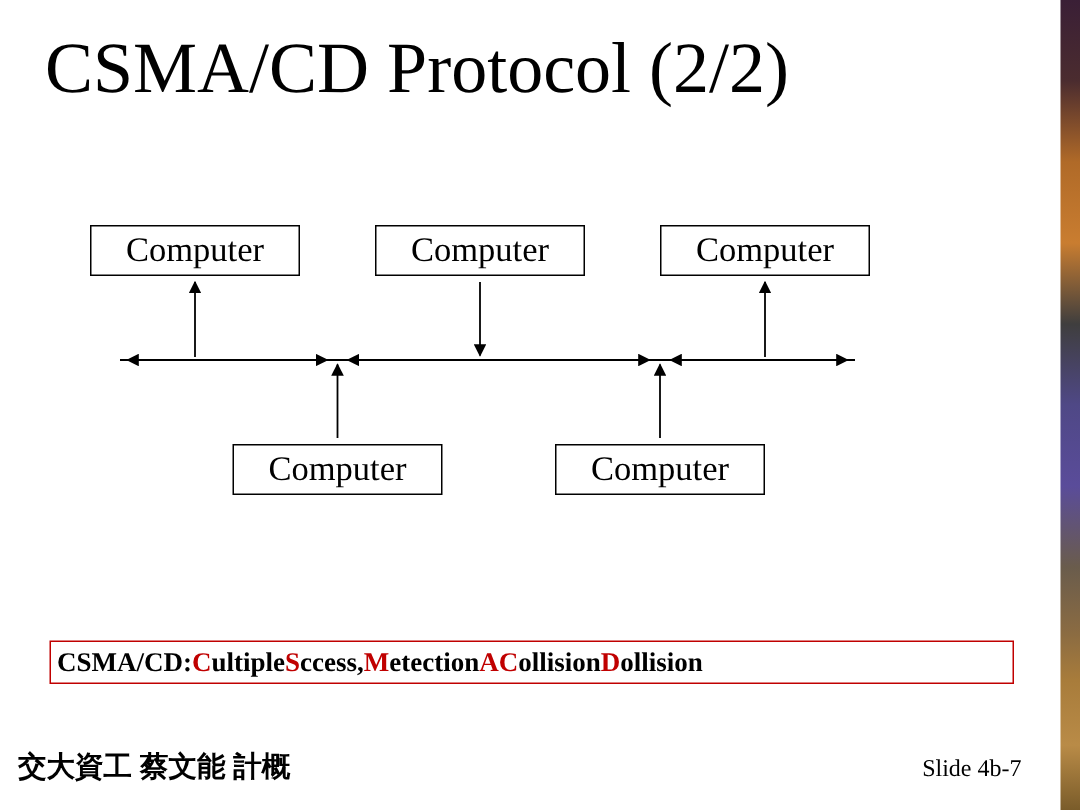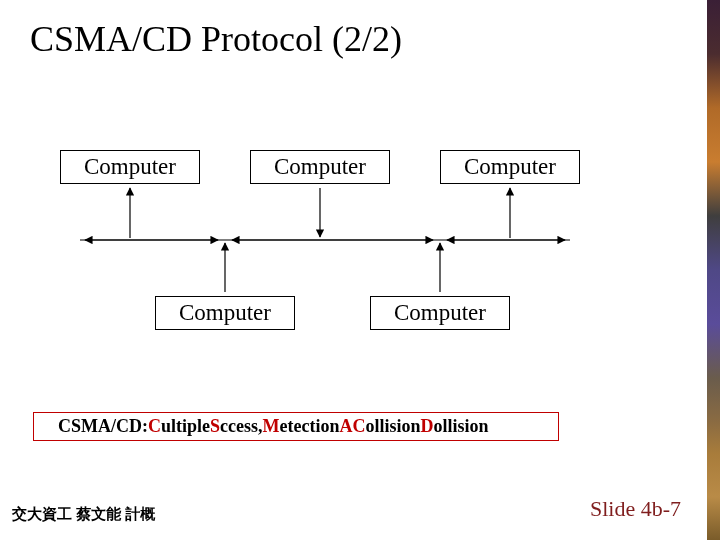--- a/index.html
+++ b/index.html
@@ -21,65 +21,65 @@
     right: 0; top: 0;
     width: 13px; height: 540px;
     background: linear-gradient(180deg,
       #3a1f36 0%, #4b2c2f 10%, #b06a28 20%, #c97d30 30%,
       #3f3e3e 40%, #4f4886 50%, #5a4c9a 60%, #6a5c4c 70%,
       #8a6b42 78%, #a87c3b 84%, #b98b47 92%, #7a5c2a 100%);
   }
   .title {
     position: absolute;
     left: 30px; top: 18px;
-    font-size: 36px;
+    font-size: 48px;
     color: #000;
   }
   .computer-box {
     position: absolute;
     width: 140px; height: 34px;
     border: 1px solid #000;
     background: #fff;
     display: flex;
     align-items: center;
     justify-content: center;
     font-size: 23px;
   }
   svg.network {
     position: absolute;
     left: 0; top: 0;
     width: 707px; height: 540px;
     pointer-events: none;
   }
   .def-box {
     position: absolute;
-    left: 33px; top: 412px;
-    width: 526px; height: 29px;
+    left: 33px; top: 427px;
+    width: 643px; height: 29px;
     border: 1px solid #c00000;
     display: flex;
     align-items: center;
-    padding-left: 24px;
+    padding-left: 4px;
     font-size: 18px;
     font-weight: bold;
   }
   .def-box .r { color: #c00000; }
   .def-box .k { color: #000; }
   .footer-left {
     position: absolute;
     left: 12px; bottom: 16px;
     font-family: sans-serif;
     font-weight: bold;
-    font-size: 15px;
+    font-size: 19px;
     color: #000;
   }
   .footer-right {
     position: absolute;
     right: 26px; bottom: 18px;
-    font-size: 22px;
-    color: #7f1d1d;
+    font-size: 16px;
+    color: #000000;
   }
 </style>
 </head>
 <body>
 
 <div class="slide">
   <div class="title">CSMA/CD Protocol (2/2)</div>
 
   <div class="computer-box" style="left:60px; top:150px;">Computer</div>
   <div class="computer-box" style="left:250px; top:150px;">Computer</div>

